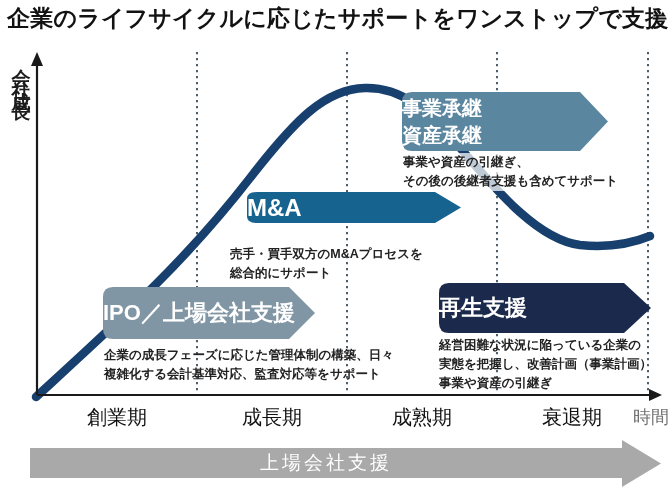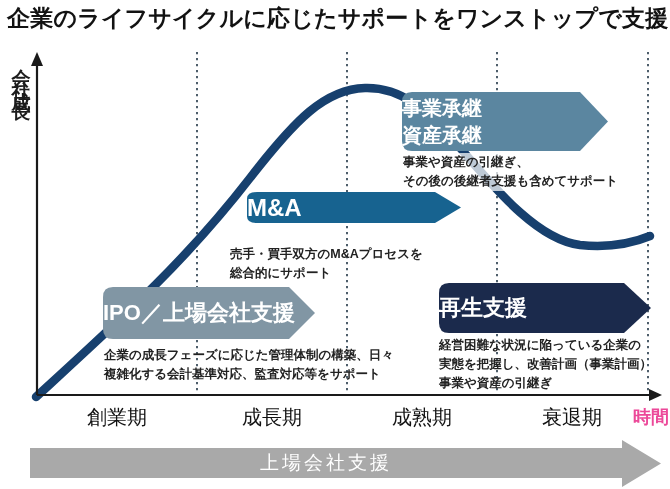--- a/index.html
+++ b/index.html
@@ -1,34 +1,34 @@
 <!DOCTYPE html>
 <html><head>
 <meta charset="utf-8">
 <style>
   html,body{margin:0;padding:0;background:#ffffff;}
   .stage{position:relative;width:670px;height:489px;background:#fff;overflow:hidden;
-         font-family:"Liberation Sans",sans-serif;}
+         font-family:"Liberation Sans",sans-serif;border-radius:32px;}
   .abs{position:absolute;}
   .title{left:7px;top:3px;font-size:23px;font-weight:800;color:#121212;
          letter-spacing:.2px;white-space:nowrap;}
   .ylabel{left:8px;top:54px;writing-mode:vertical-rl;text-orientation:upright;
           font-size:19px;font-weight:700;color:#1c1c1c;letter-spacing:11px;}
   svg.layer{position:absolute;left:0;top:0;}
   .banner{position:absolute;}
   .banner svg{position:absolute;left:0;top:0;width:100%;height:100%;}
   .banner-label{position:absolute;left:0;top:0;bottom:0;display:flex;flex-direction:column;
           align-items:center;justify-content:center;color:#fff;font-weight:700;
           line-height:1.32;white-space:nowrap;}
   .desc{position:absolute;font-size:12.5px;font-weight:700;color:#222222;
         line-height:19px;white-space:nowrap;}
   .desc-bg{background:rgba(255,255,255,.72);}
   .phase{position:absolute;top:404px;transform:translateX(-50%);font-size:20px;
          font-weight:400;color:#111;white-space:nowrap;}
-  .xlabel{position:absolute;top:405px;right:1px;font-size:18px;font-weight:700;color:#ec4899;}
+  .xlabel{position:absolute;top:405px;right:1px;font-size:18px;font-weight:400;color:#737373;}
   .tax-label{position:absolute;left:30px;top:448px;width:592px;height:29px;display:flex;
          align-items:center;justify-content:center;color:#fff;font-size:19px;
          letter-spacing:3px;font-weight:500;}
 </style>
 </head>
 <body>
 
 <div class="stage">
 
   <svg class="layer" width="670" height="489" viewBox="0 0 670 489">

